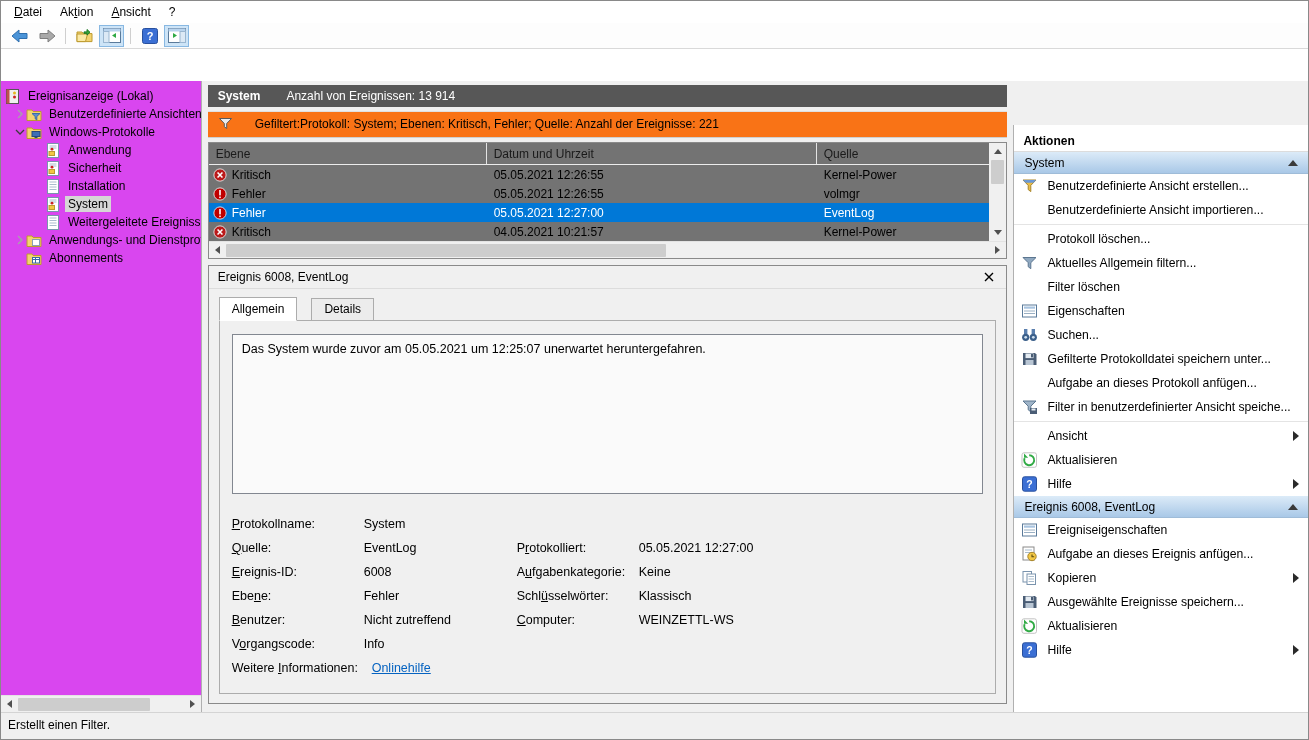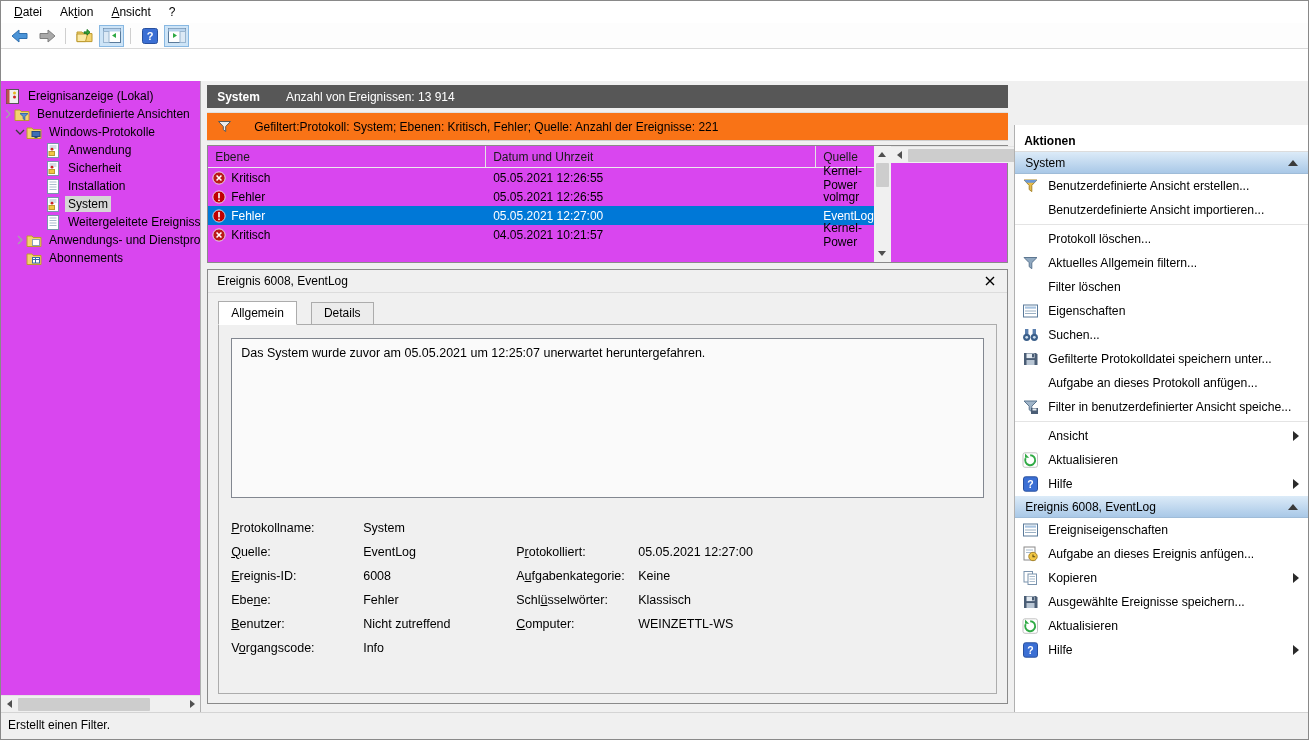--- a/index.html
+++ b/index.html
@@ -49,21 +49,21 @@
 
   
   .center-panel { width:801px; margin-left:6px; display:flex; flex-direction:column; }
   .center-header { height:23px; margin-top:4px; background:#575757; color:#fff; display:flex; align-items:center; }
   .center-header .log { font-weight:bold; margin-left:10px; }
   .center-header .count { margin-left:26px;text-align:right; }
   .filter-bar { height:29px; margin-top:4px; background:#f97316; border-top:1px solid #e0e0e0; border-bottom:1px solid #cfcfcf; display:flex; align-items:center; }
   .filter-bar .ficon { margin-left:10px; flex:none; }
   .filter-bar .ftext { margin-left:22px; }
 
-  .event-list { margin-top:4px; height:118px; border:1px solid #8a8a8a; background:#d946ef; display:flex; flex-direction:row; }
+  .event-list { margin-top:4px; height:118px; border:1px solid #8a8a8a; background:#737373; display:flex; flex-direction:column; }
   .list-body { display:flex; flex:1; }
   .list-cols { flex:1; display:flex; flex-direction:column; overflow:hidden; }
   .list-header { display:flex; height:22px; border-bottom:1px solid #ececec; color:#1a1a1a; }
   .hcol { display:flex; align-items:center; padding-left:7px; border-right:1px solid #e3e3e3; }
   .w-level { width:278px; } .w-dt { width:330px; } .w-src { flex:1; }
   .rowline { display:flex; height:19px; align-items:center; }
   .rowline.selected { background:#0078d7; color:#fff; }
   .cell-level { width:278px; display:flex; align-items:center; padding-left:4px; gap:5px; }
   .cell-dt { width:330px; padding-left:7px; }
   .cell-src { flex:1; padding-left:7px; }
@@ -160,21 +160,21 @@
     <div class="tree-panel">
       <div class="tree-row" style="padding-left:4px">
         <svg class="tree-icon" viewBox="0 0 16 15">
           <rect x="1.5" y="0.5" width="12" height="14" fill="#efefef" stroke="#555"></rect>
             <rect x="1.5" y="0.5" width="3" height="14" fill="#c05050"></rect>
           <circle cx="9.5" cy="4" r="1.5" fill="#e6b520"></circle>
             <circle cx="9.5" cy="8" r="1.5" fill="#c22"></circle>
         </svg>
         <span class="tree-label">Ereignisanzeige (Lokal)</span>
       </div>
-      <div class="tree-row" style="">
+      <div class="tree-row" style="padding-left:12px">
         <span class="tree-arrow">
             <svg width="8" height="10" viewBox="0 0 8 10">
               <path d="M2 1l4 4-4 4" fill="none" stroke="#a6a6a6" stroke-width="1.2"></path>
             </svg>
           </span>
         <svg class="tree-icon" viewBox="0 0 16 15">
           <path d="M1 3h5l1.2 1.5H15v9H1z" fill="#f3d370" stroke="#bd9a2e"></path>
           <path d="M6 6.5h8l-3.2 3v3.5l-1.6-1.2V9.5z" fill="#5b8fd0" stroke="#3a6aa8"></path>
         </svg>
         <span class="tree-label">Benutzerdefinierte Ansichten</span>
@@ -414,20 +414,24 @@
             <div class="frow">
               <span class="fl1"><u>B</u>enutzer:</span>
               <span class="fv1">Nicht zutreffend</span>
               <span class="fl2"><u>C</u>omputer:</span>
               <span class="fv2">WEINZETTL-WS</span>
             </div>
             <div class="frow">
               <span class="fl1">V<u>o</u>rgangscode:</span>
               <span class="fv1">Info</span>
             </div>
+            <div class="frow">
+              <span class="fl1" style="width:140px">Weitere <u>I</u>nformationen:</span>
+              <span class="link">Onlinehilfe</span>
+            </div>
           </div>
         </div>
       </div>
     </div>
 
     <div class="actions-panel">
       <div class="actions-title">Aktionen</div>
 
       <div class="group-header">
         <span>System</span>

